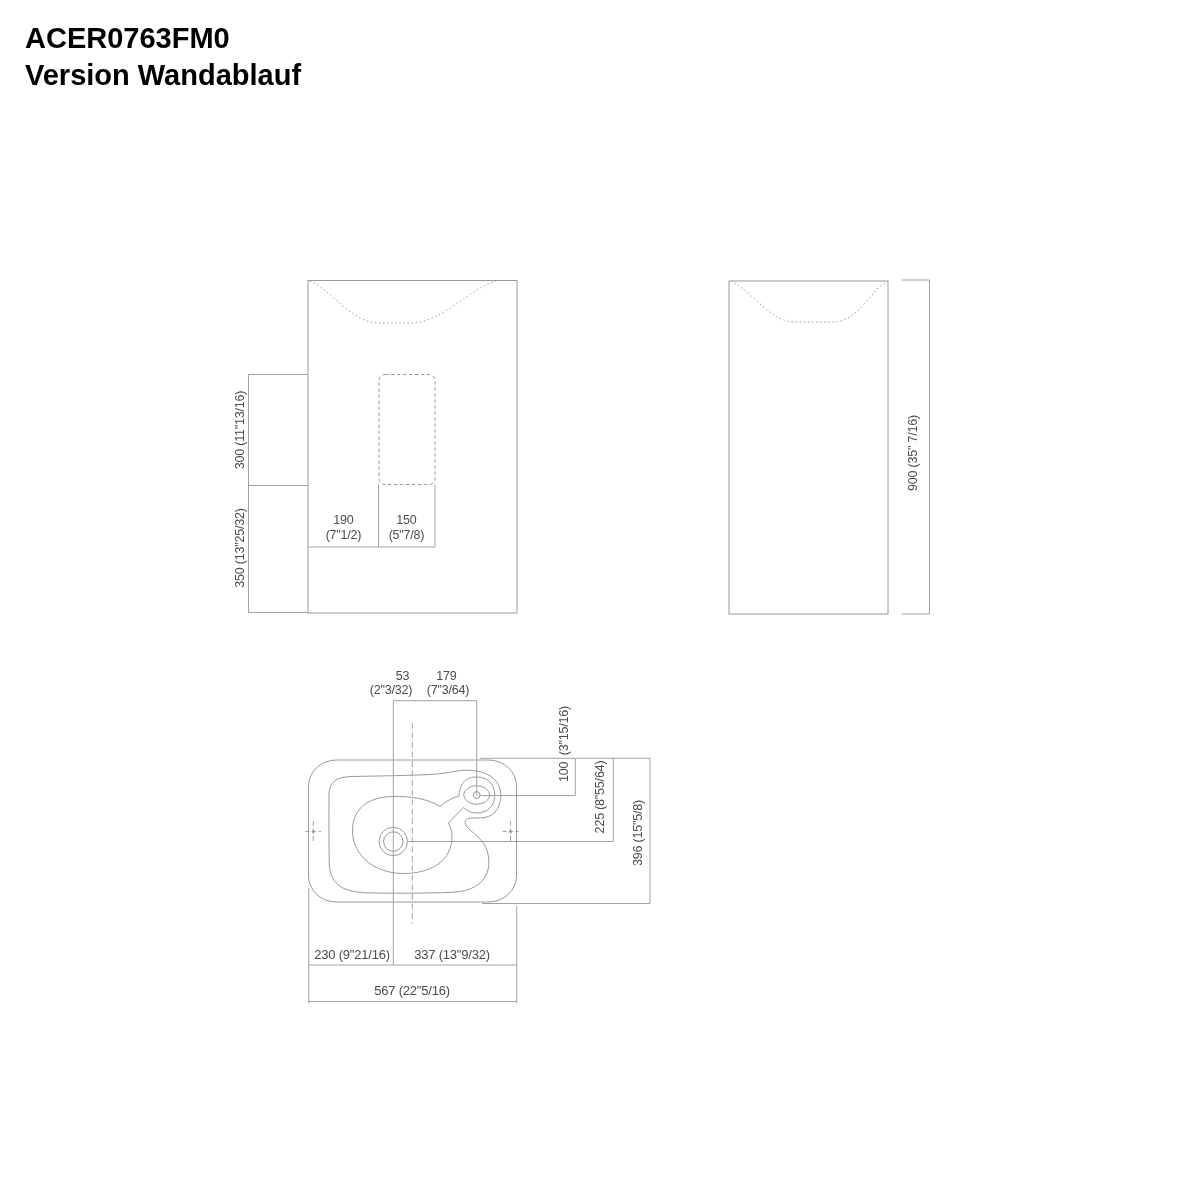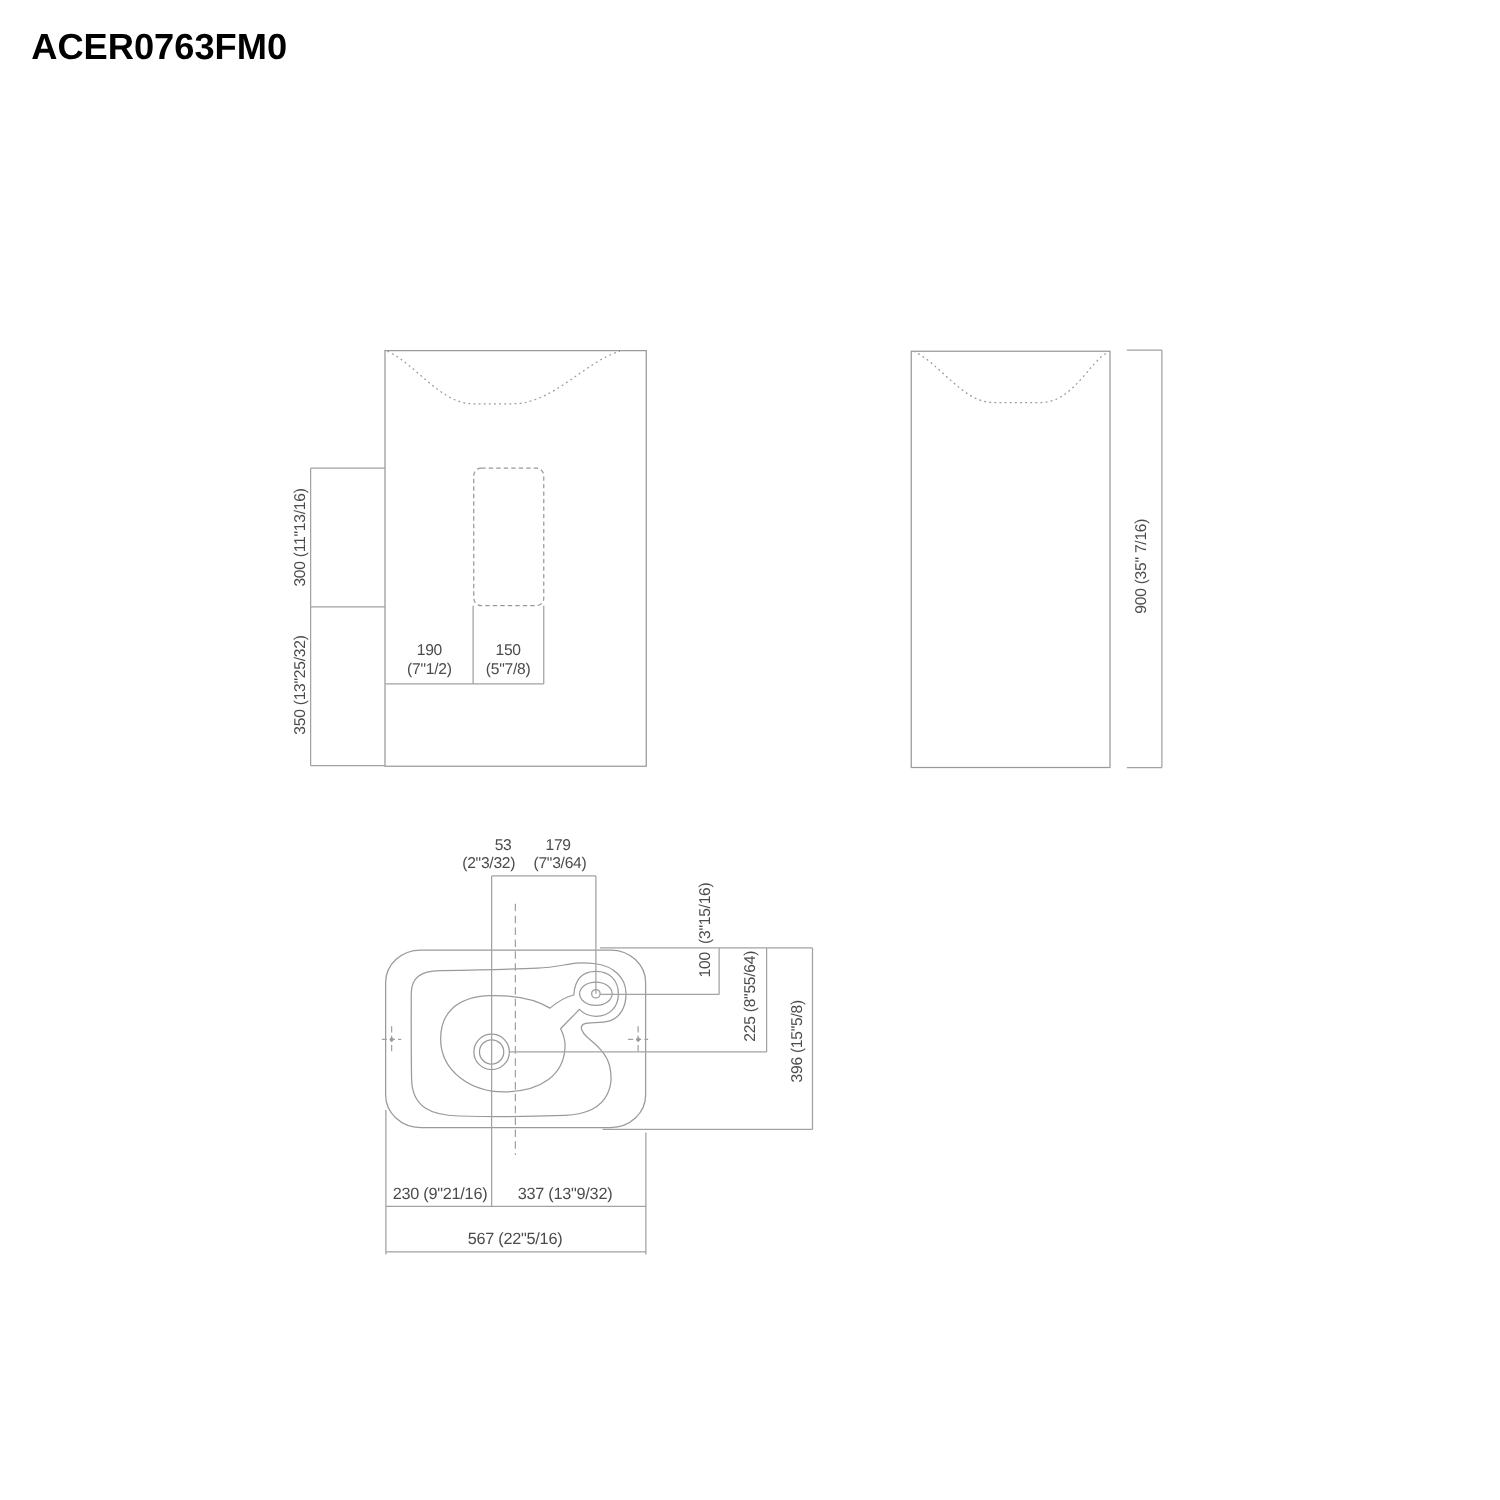--- a/index.html
+++ b/index.html
@@ -13,20 +13,21 @@
   .dim{font-size:12.5px;fill:#4b4b4b;letter-spacing:-0.2px;}
   .dimb{font-size:13px;fill:#4b4b4b;letter-spacing:-0.2px;}
 </style>
 </head>
 <body>
 
 <div class="page">
 
   <div class="title-block">
     <div class="title-line">ACER0763FM0</div>
+    <div class="title-line">Version Wandablauf</div>
   </div>
 
   <svg width="1200" height="1200" viewBox="0 0 1200 1200">
 
     <g>
       <rect class="ln" x="308" y="280.5" width="209" height="332.5"></rect>
       <path class="ln" d="M310 281 C332 291 352 322 377 323 L411 323 C442 323 470 288 496 281" stroke-dasharray="1.5 2.6"></path>
       <rect class="ln" x="379" y="374.5" width="56" height="110" rx="6" ry="6" stroke-dasharray="3.5 2.5"></rect>
 
       <path class="lnd" d="M378.5 484.5 V547 M435 484.5 V547 M308.5 547 H435"></path>

